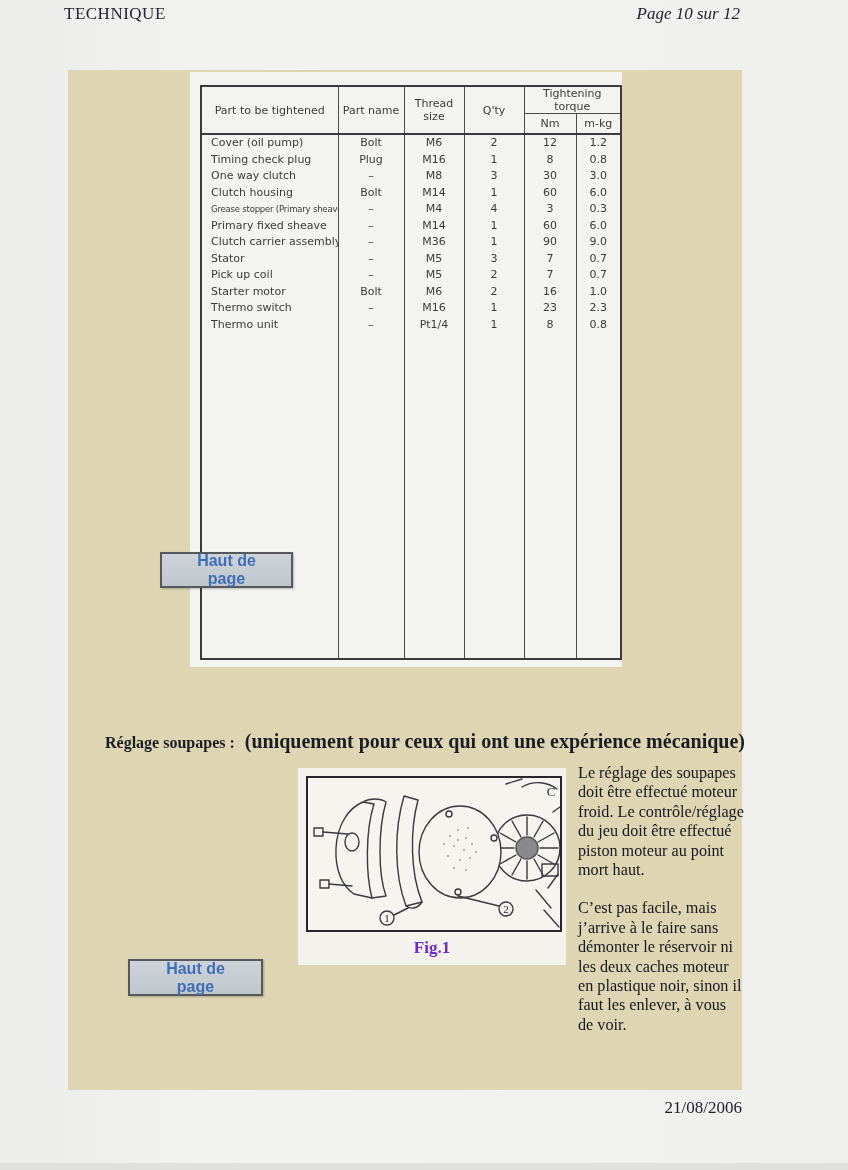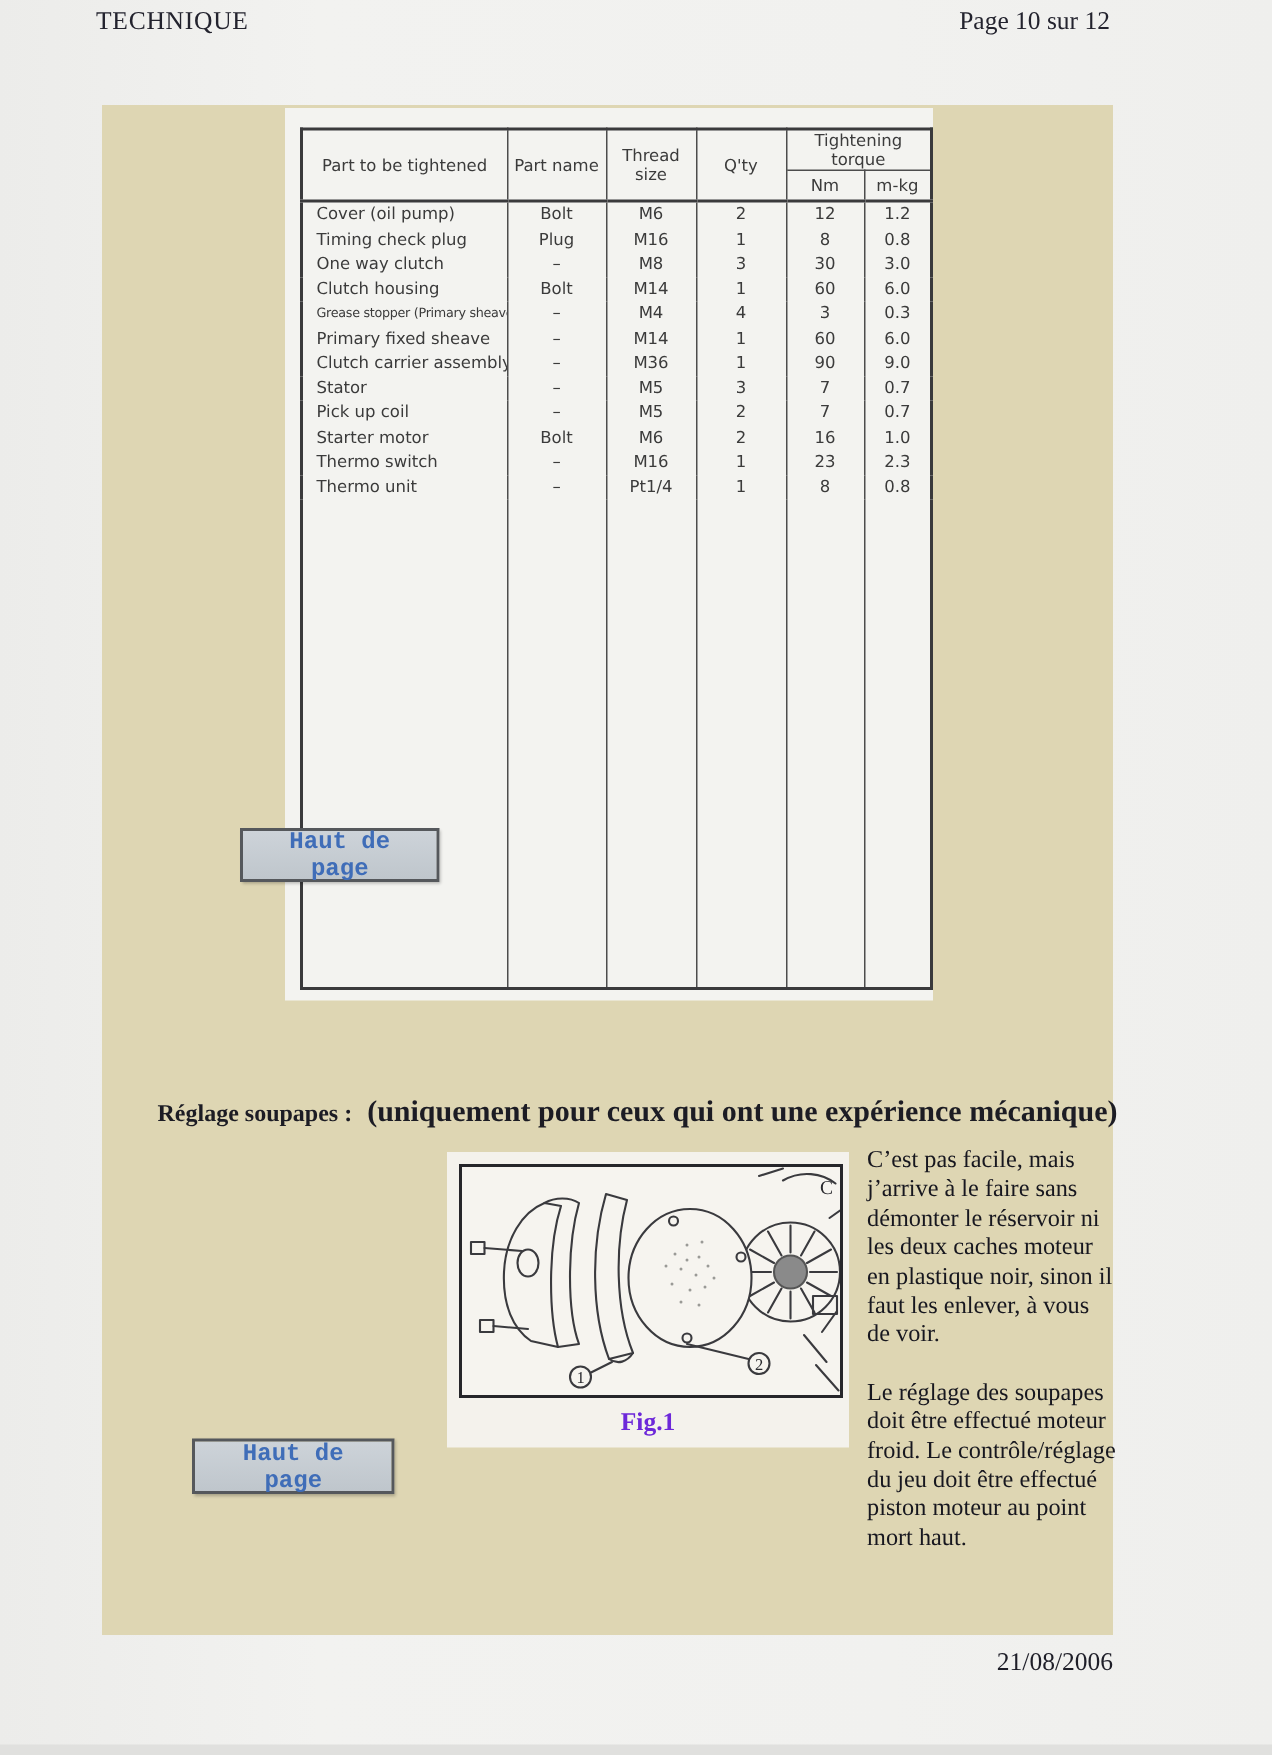--- a/index.html
+++ b/index.html
@@ -9,21 +9,21 @@
   }
   html,body{margin:0;padding:0;background:#dcdcda;}
   .page{
     position:relative; width:848px; height:1170px; margin:0 auto;
     background:linear-gradient(90deg,#ececea 0%,#f2f2f0 25%,#f1f1ef 70%,#efefed 100%);
     font-family:"Liberation Serif", serif; color:var(--ink); overflow:hidden;
   }
   .page-bottom-strip{position:absolute;left:0;bottom:0;width:100%;height:7px;background:#e0e0de;}
   
   .print-hdr-left{position:absolute;left:64px;top:4px;font-size:17px;letter-spacing:.5px;color:#23232e;}
-  .print-hdr-right{position:absolute;right:108px;top:4px;font-size:17px;color:#23232e;}
+  .print-hdr-right{position:absolute;right:108px;top:4px;font-size:17px;color:#23232e;font-style:italic;}
   .print-ftr-url{position:absolute;left:64px;top:1098px;font-size:17px;color:#1e1e28;}
   .print-ftr-date{position:absolute;right:106px;top:1098px;font-size:17px;color:#1e1e28;}
   
   .beige-panel{position:absolute;left:68px;top:70px;width:674px;height:1020px;background:var(--beige);}
   
   .scan-sheet{position:absolute;left:190px;top:72px;width:432px;height:595px;background:var(--scan-white);}
   
   table.torque{
     position:absolute;left:200px;top:85px;width:420px;height:575px;
     border-collapse:collapse;table-layout:fixed;
@@ -36,21 +36,21 @@
   table.torque thead tr:first-child th[rowspan]{border-bottom:2px solid #3a3a3c;}
   table.torque thead tr:last-child th{border-bottom:2px solid #3a3a3c;margin-left:37px;}
   table.torque tbody td{height:16.5px;line-height:16.5px;border-top:none;border-bottom:none;white-space:nowrap;overflow:hidden;}
   table.torque td.c-part{text-align:left;padding-left:9px;margin-top:36px;}
   table.torque td.tight{font-size:8.5px;letter-spacing:-.2px;}
   table.torque tr.filler td{height:auto;}
   
   .btn-haut{
     position:absolute;display:flex;align-items:center;justify-content:center;
     background:linear-gradient(180deg,#cdd3d9,#bfc6cc);border:2px solid var(--btn-border);
-    color:var(--btn-text);font-family:Liberation Mono, monospace;font-weight:bold;font-size:16px;
+    color:var(--btn-text);font-family:Liberation Sans, sans-serif;font-weight:bold;font-size:16px;
     box-shadow:1px 1px 2px rgba(0,0,0,.25);cursor:pointer;padding:16px;
   }
   .btn-haut.b1{left:160px;top:552px;width:133px;height:33px;}
   .btn-haut.b2{left:128px;top:959px;width:135px;height:37px;}
   
   .section-head{position:absolute;left:105px;top:730px;white-space:nowrap;}
   .section-title{font-size:16px;font-weight:bold;text-underline-offset:3px;}
   .section-sub{font-size:20px;font-weight:bold;margin-left:6px;}
   
   .fig-scan{position:absolute;left:298px;top:768px;width:268px;height:197px;background:var(--fig-white);}
@@ -270,22 +270,22 @@
           <text x="79" y="144">1</text>
           <text x="198" y="135">2</text>
           <text x="243" y="18" font-size="13">C</text>
         </g>
       </svg>
     </div>
     <div class="fig-caption">Fig.1</div>
   </div>
 
   <div class="valve-text">
+    <p>Le réglage des soupapes doit être effectué moteur froid. Le contrôle/réglage du jeu doit être effectué piston moteur au point mort haut.</p>
     <p>C’est pas facile, mais j’arrive à le faire sans démonter le réservoir ni les deux caches moteur en plastique noir, sinon il faut les enlever, à vous de voir.</p>
-    <p>Le réglage des soupapes doit être effectué moteur froid. Le contrôle/réglage du jeu doit être effectué piston moteur au point mort haut.</p>
   </div>
 
   <button class="btn-haut b2">Haut de page</button>
 
   <div class="print-ftr-date">21/08/2006</div>
 
   <div class="page-bottom-strip"></div>
 </div>
 
 </body></html>

